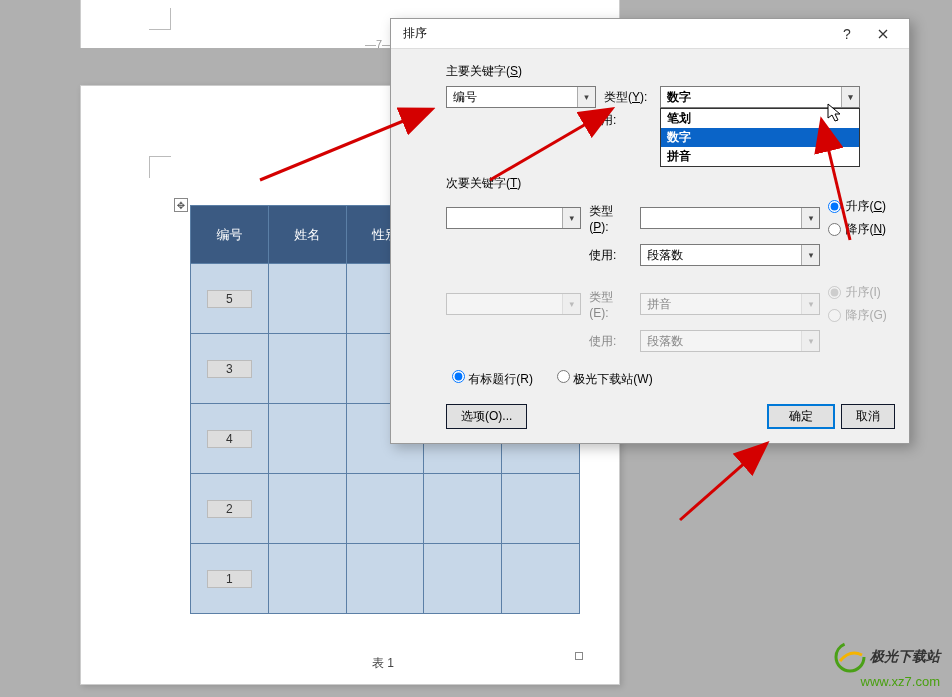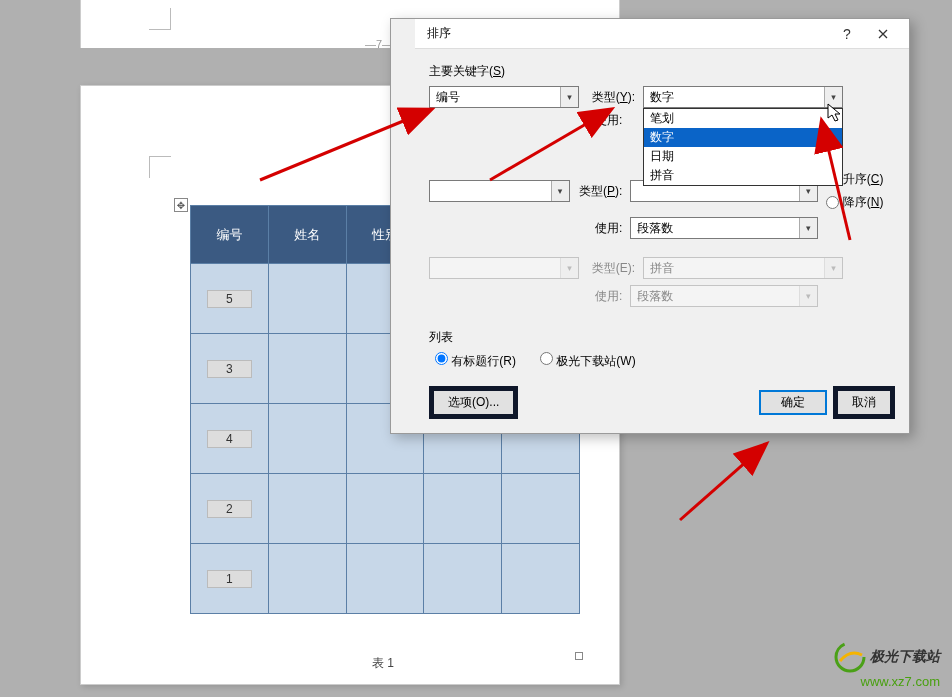--- a/index.html
+++ b/index.html
@@ -90,37 +90,36 @@
     color: #444;
   }
   
   .dialog {
     position: absolute;
     left: 390px; top: 18px;
     width: 520px;
     background: #f0f0f0;
     border: 1px solid #9a9a9a;
     box-shadow: 4px 4px 12px rgba(0,0,0,0.25);
-    padding-left: 24px;
   }
   .titlebar {
     height: 30px;
     background: #fff;
     display: flex;
     align-items: center;
     padding: 0 8px 0 12px;
     border-bottom: 1px solid #ddd;
   }
   .titlebar .title { flex: 1; font-size: 12px; }
   .titlebar .help-btn, .titlebar .close-btn {
     width: 36px; height: 28px;
     display: flex; align-items: center; justify-content: center;
     font-size: 14px; color: #333; cursor: pointer;
   }
-  .dlg-body { padding: 10px 14px 14px 14px; }
+  .dlg-body { padding: 10px 14px 14px 14px; margin-left: 41px; }
   .section-label { margin: 4px 0 6px 0; }
   .u { text-decoration: underline; }
   .row { display: flex; align-items: center; margin-bottom: 6px; gap: 8px; }
   .combo {
     position: relative;
     display: inline-flex;
     align-items: center;
     background: #fff;
     border: 1px solid #7a7a7a;
     height: 22px;
@@ -128,21 +127,21 @@
   .combo.disabled { background: #f4f4f4; color: #888; border-color: #c4c4c4; }
   .combo .cval { flex: 1; padding: 0 6px; font-size: 12px; white-space: nowrap; overflow: hidden; }
   .combo .cbtn {
     width: 18px; height: 100%;
     border-left: 1px solid #ababab;
     background: #eee;
     display: flex; align-items: center; justify-content: center;
     font-size: 9px; color: #444;
   }
   .combo.disabled .cbtn { background: #eee; color: #bbb; border-left-color: #ddd; }
-  .lbl-fixed { width: 48px; text-align: right; }
+  .lbl-fixed { width: 48px; }
   .lbl-fixed.disabled { color: #888; }
   .radio-col { width: 74px; display: flex; flex-direction: column; gap: 6px; }
   .radio-col label { display: flex; align-items: center; gap: 4px; font-size: 12px; white-space: nowrap; }
   .radio-col.disabled label { color: #aaa; }
   input[type=radio] { margin: 0; }
   .dropdown-list {
     position: absolute;
     left: -1px; top: 21px;
     width: calc(100% + 2px);
     background: #fff;
@@ -160,21 +159,21 @@
   }
   .hr-spacer { height: 12px; }
   .dlg-footer {
     display: flex;
     align-items: center;
     padding-top: 10px;
     gap: 6px;
   }
   .btn {
     background: #e1e1e1;
-    border: 5px solid #0f172a;
+    border: 1px solid #0f172a;
     padding: 3px 14px;
     font-size: 12px;
     cursor: pointer;
   }
   .btn.primary { border: 2px solid #0078d7; padding: 2px 20px; }
   .spacer { flex: 1; }
   
   .arrow { position: absolute; pointer-events: none; z-index: 50; }
   
   .cursor-img {
@@ -288,40 +287,42 @@
       <span>主要关键字(</span><span class="u">S</span><span>)</span>
     </div>
     <div class="row">
       <div class="combo" style="width:150px">
         <span class="cval">编号</span>
         <span class="cbtn">▾</span>
       </div>
       <span class="lbl-fixed">
         <span>类型(</span><span class="u">Y</span><span>):</span>
       </span>
-      <div class="combo" style="width:200px; position:relative;">
+      <div class="combo" style="width:200px; position:relative;font-weight:bold;">
         <span class="cval">数字</span>
         <span class="cbtn">▾</span>
         <div class="dropdown-list">
           <div class="opt">笔划</div>
           <div class="opt sel">数字</div>
-          <div class="opt">日期</div>
           <div class="opt">拼音</div>
         </div>
       </div>
     </div>
     <div class="row" style="margin-top:-2px;">
       <div style="width:150px"></div>
       <span class="lbl-fixed">使用:</span>
       <div style="width:200px"></div>
       <div style="width:74px"></div>
     </div>
 
     <div class="hr-spacer" style="height:36px;"></div>
 
+    <div class="section-label">
+      <span>次要关键字(</span><span class="u">T</span><span>)</span>
+    </div>
     <div class="row">
       <div class="combo" style="width:150px">
         <span class="cval"></span>
         <span class="cbtn">▾</span>
       </div>
       <span class="lbl-fixed">
         <span>类型(</span><span class="u">P</span><span>):</span>
       </span>
       <div class="combo" style="width:200px">
         <span class="cval"></span>
@@ -353,34 +354,43 @@
     <div class="row">
       <div class="combo disabled" style="width:150px">
         <span class="cval"></span>
         <span class="cbtn">▾</span>
       </div>
       <span class="lbl-fixed disabled">类型(E):</span>
       <div class="combo disabled" style="width:200px">
         <span class="cval">拼音</span>
         <span class="cbtn">▾</span>
       </div>
+      <div class="radio-col disabled">
+        <label>
+            <input type="radio" disabled="" checked="" style=""> 
+            <span>升序(I)</span>
+          </label>
+        <label>
+            <input type="radio" disabled="" style=""> 
+            <span>降序(G)</span>
+          </label>
+      </div>
     </div>
     <div class="row">
       <div style="width:150px"></div>
       <span class="lbl-fixed disabled">使用:</span>
       <div class="combo disabled" style="width:200px">
         <span class="cval">段落数</span>
         <span class="cbtn">▾</span>
       </div>
       <div style="width:74px"></div>
     </div>
 
     <div class="hr-spacer"></div>
 
-    <div class="section-label">列表</div>
     <div class="row" style="gap:24px; padding-left:6px;">
       <label><input type="radio" checked="" style=""> <span>有标题行(R)</span></label>
       <label><input type="radio" style=""> <span>极光下载站(W)</span></label>
     </div>
 
     <div class="dlg-footer">
       <button class="btn"><span>选项(O)...</span></button>
       <div class="spacer"></div>
       <button class="btn primary"><span>确定</span></button>
       <button class="btn"><span>取消</span></button>

